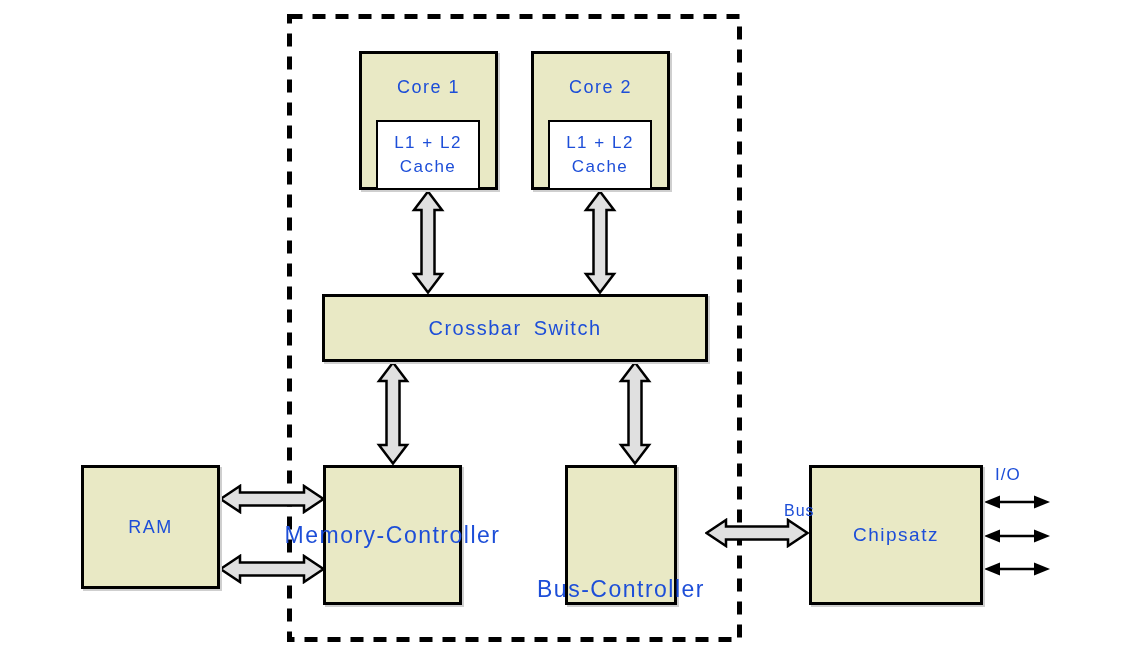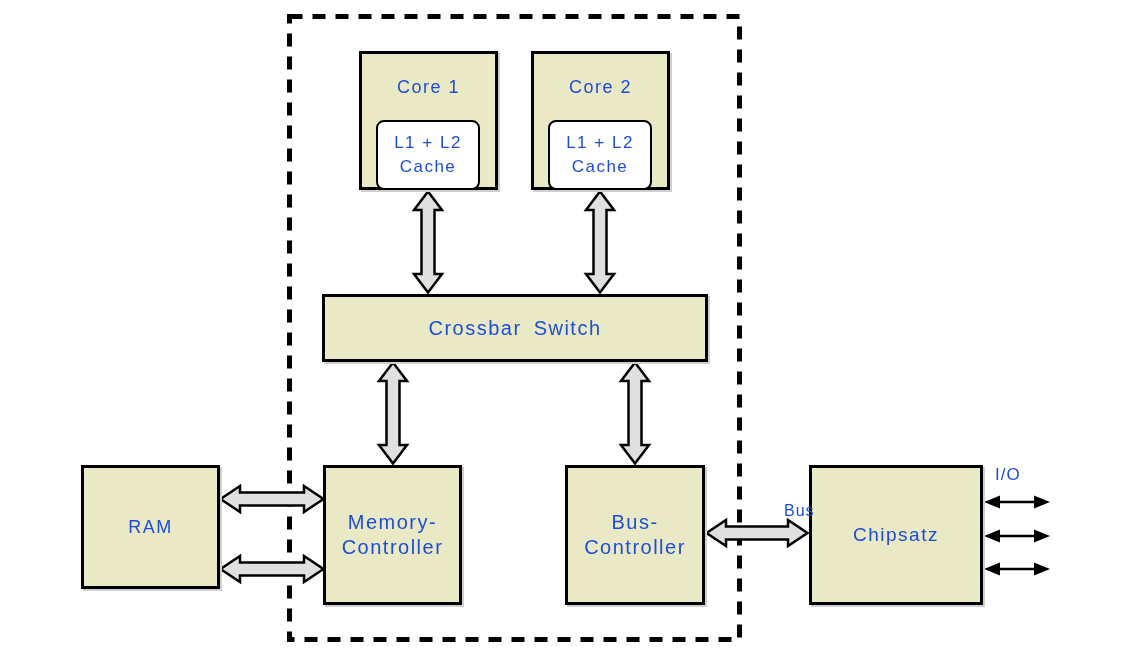--- a/index.html
+++ b/index.html
@@ -34,39 +34,38 @@
     padding-top: 23px;
   }
   .cache-box {
     background: var(--cache-fill, #ffffff);
     border-width: 2px;
     box-shadow: none;
     flex-direction: column;
     font-size: 17px;
     line-height: 24px;
     z-index: 3;
-    border-radius: 8px;
   }
   .stack-box {
     flex-direction: column;
     align-items: stretch;
     justify-content: flex-start;
     padding: 0;
   }
   .stack-row {
     flex: 1;
     display: flex;
     align-items: center;
     justify-content: center;
     font-size: 20px;
     letter-spacing: 1.5px;
     word-spacing: 5px;
   }
   .stack-row + .stack-row { border-top: 3px solid var(--outline, #000); padding-left: 28px; }
-  .two-line { flex-direction: column; font-size: 20px; line-height: 25px; }
+  .two-line { flex-direction: row; font-size: 23px; line-height: 25px; }
   .label-18 { font-size: 18px; }
   .label-19 { font-size: 19px; text-align: right; }
   .small-label {
     position: absolute;
     font-size: 16px;
     letter-spacing: 1px;
     z-index: 4;
   }
   svg { position: absolute; display: block; z-index: 1; }
   .garrow path {
@@ -138,21 +137,21 @@
   </svg>
   <svg class="garrow" style="left:219px; top:554px;" width="106" height="30" viewBox="0 0 106 30">
     <path d="M1.5 15 L21 2 L21 8.5 L85 8.5 L85 2 L104.5 15 L85 28 L85 21.5 L21 21.5 L21 28 Z"></path>
   </svg>
 
   <div class="box two-line" style="left:323px; top:465px; width:139px; height:140px;">
     <span>Memory-</span>
     <span>Controller</span>
   </div>
 
-  <div class="box two-line" style="left:565px; top:465px; width:140px; height:140px;">
+  <div class="box two-line" style="left:565px; top:465px; width:112px; height:140px;align-items:flex-end;">
     <span>Bus-</span>
     <span>Controller</span>
   </div>
 
   <svg class="garrow" style="left:705px; top:518px;" width="104" height="30" viewBox="0 0 104 30">
     <path d="M1.5 15 L21 2 L21 8.5 L83 8.5 L83 2 L102.5 15 L83 28 L83 21.5 L21 21.5 L21 28 Z"></path>
   </svg>
   <span class="small-label" style="left:784px; top:502px;">Bus</span>
 
   <div class="box label-19" style="left:809px; top:465px; width:174px; height:140px;">

